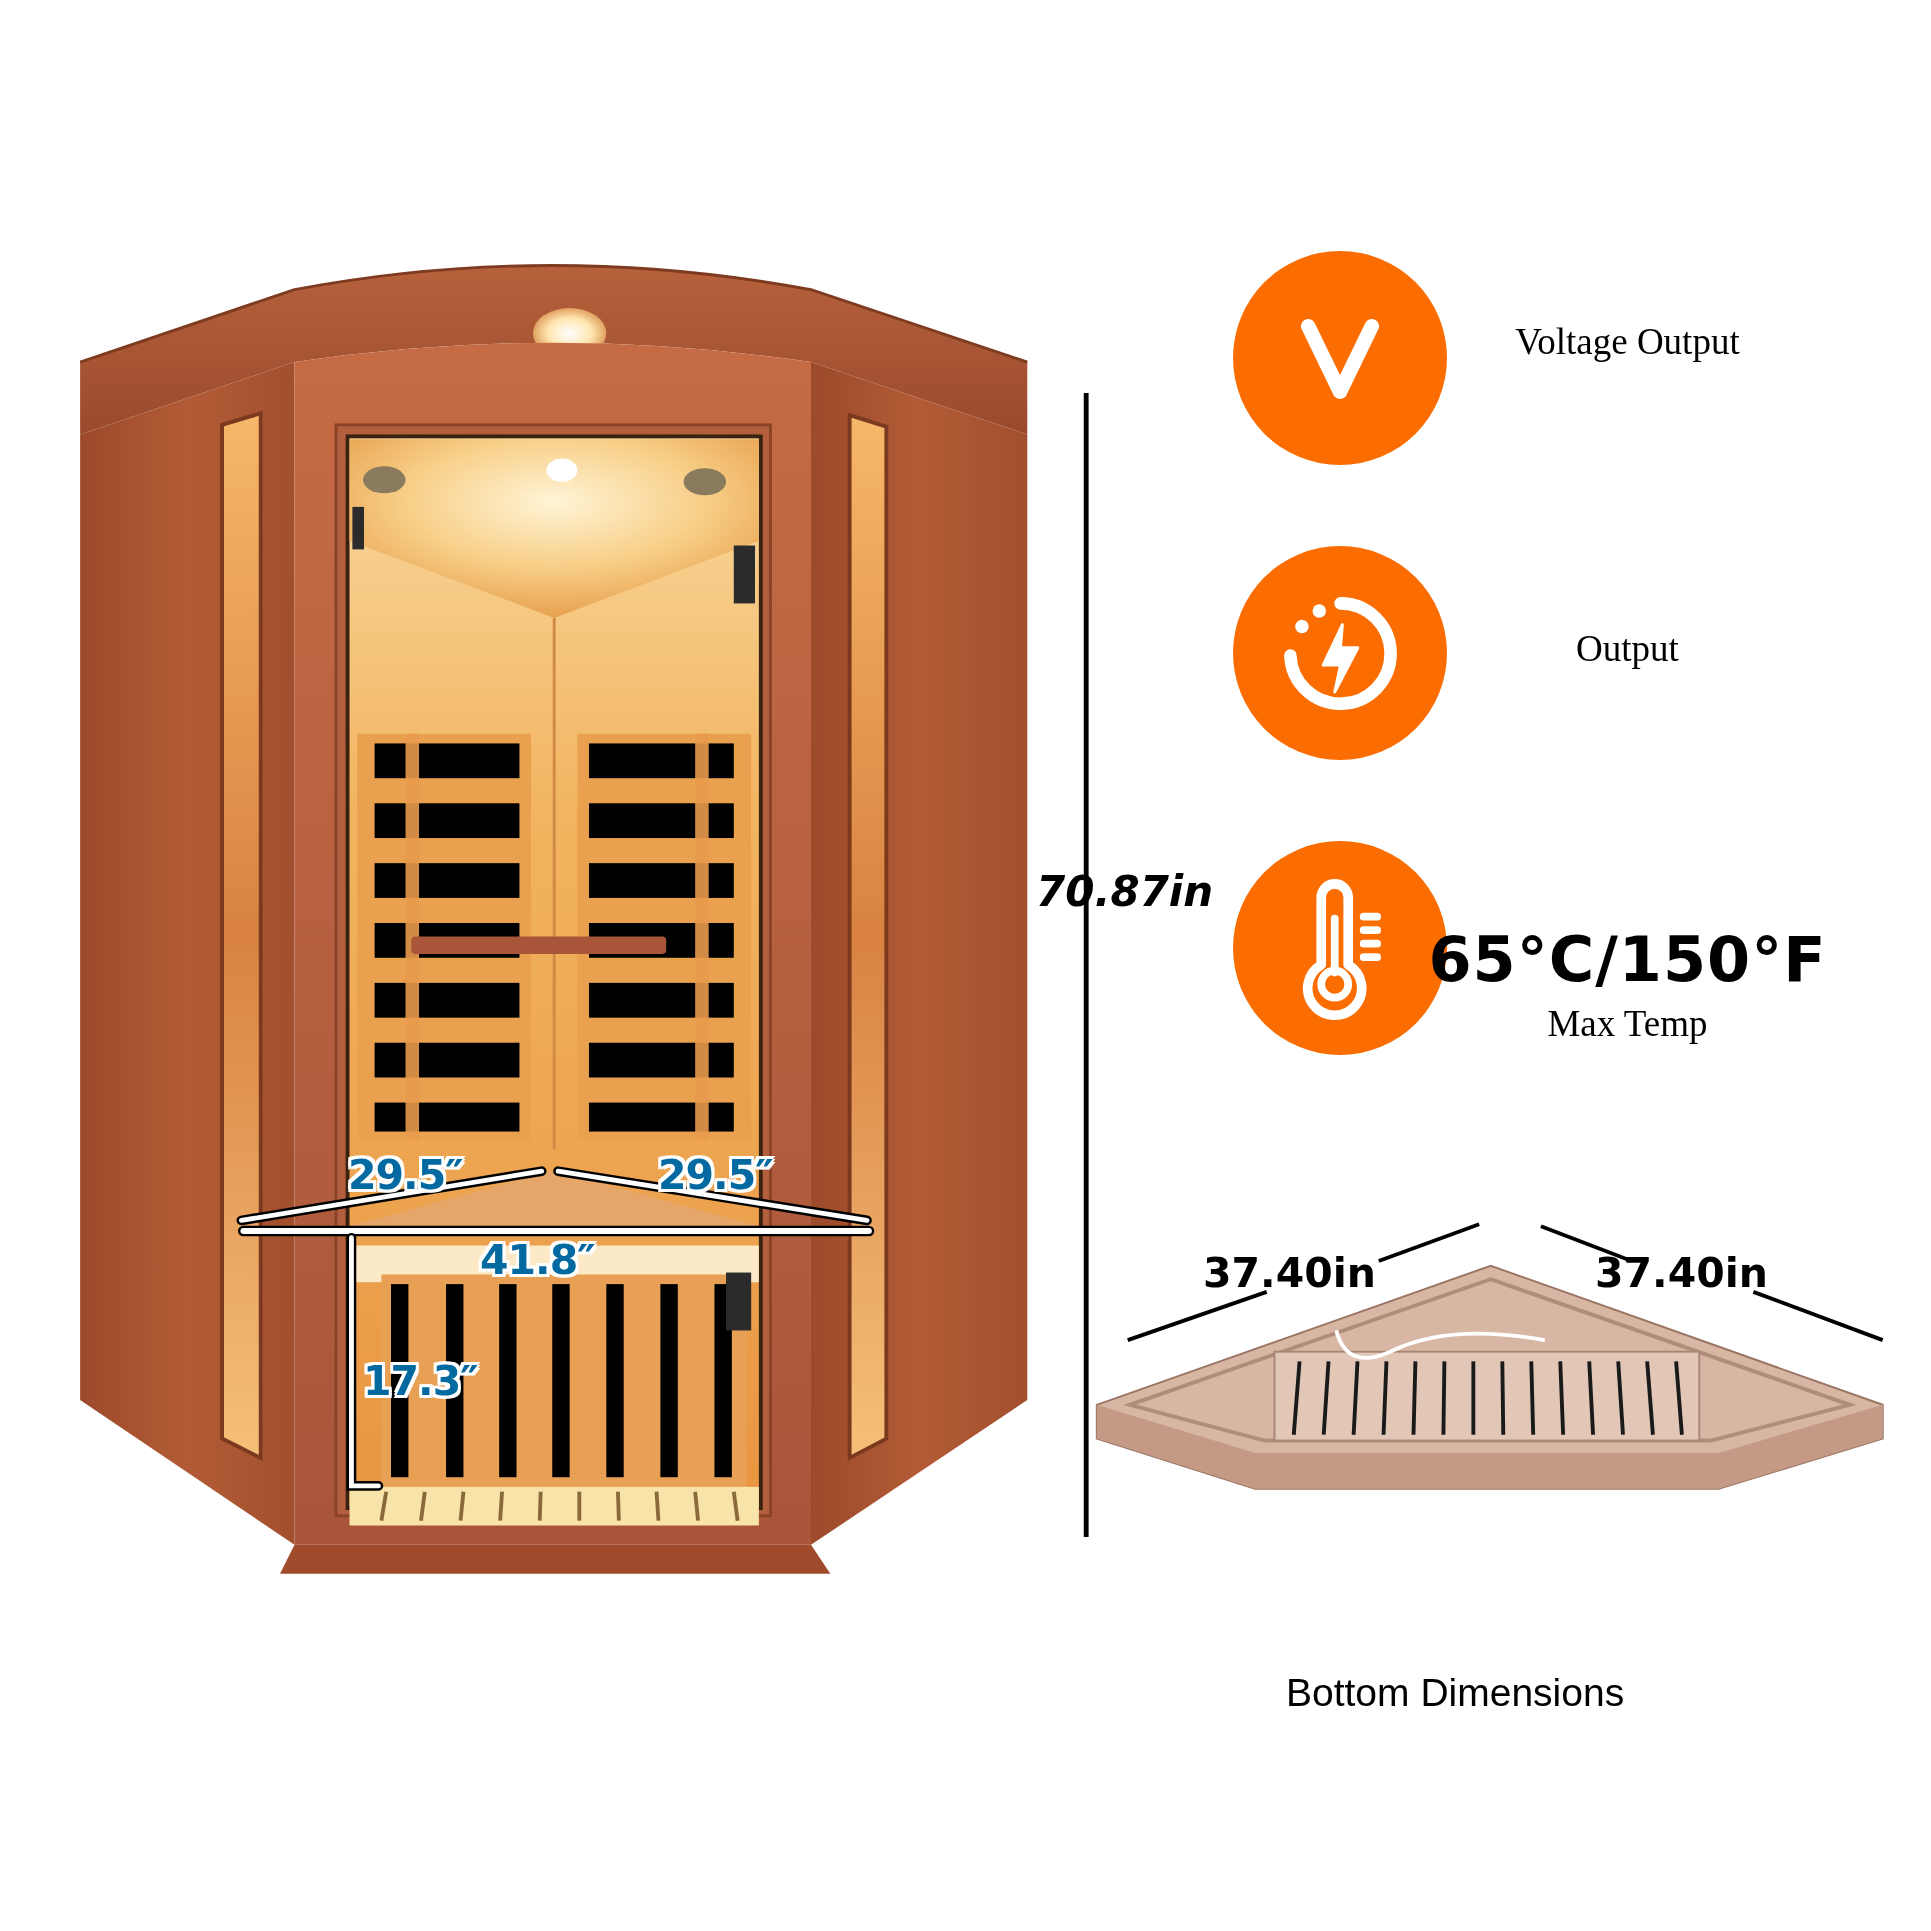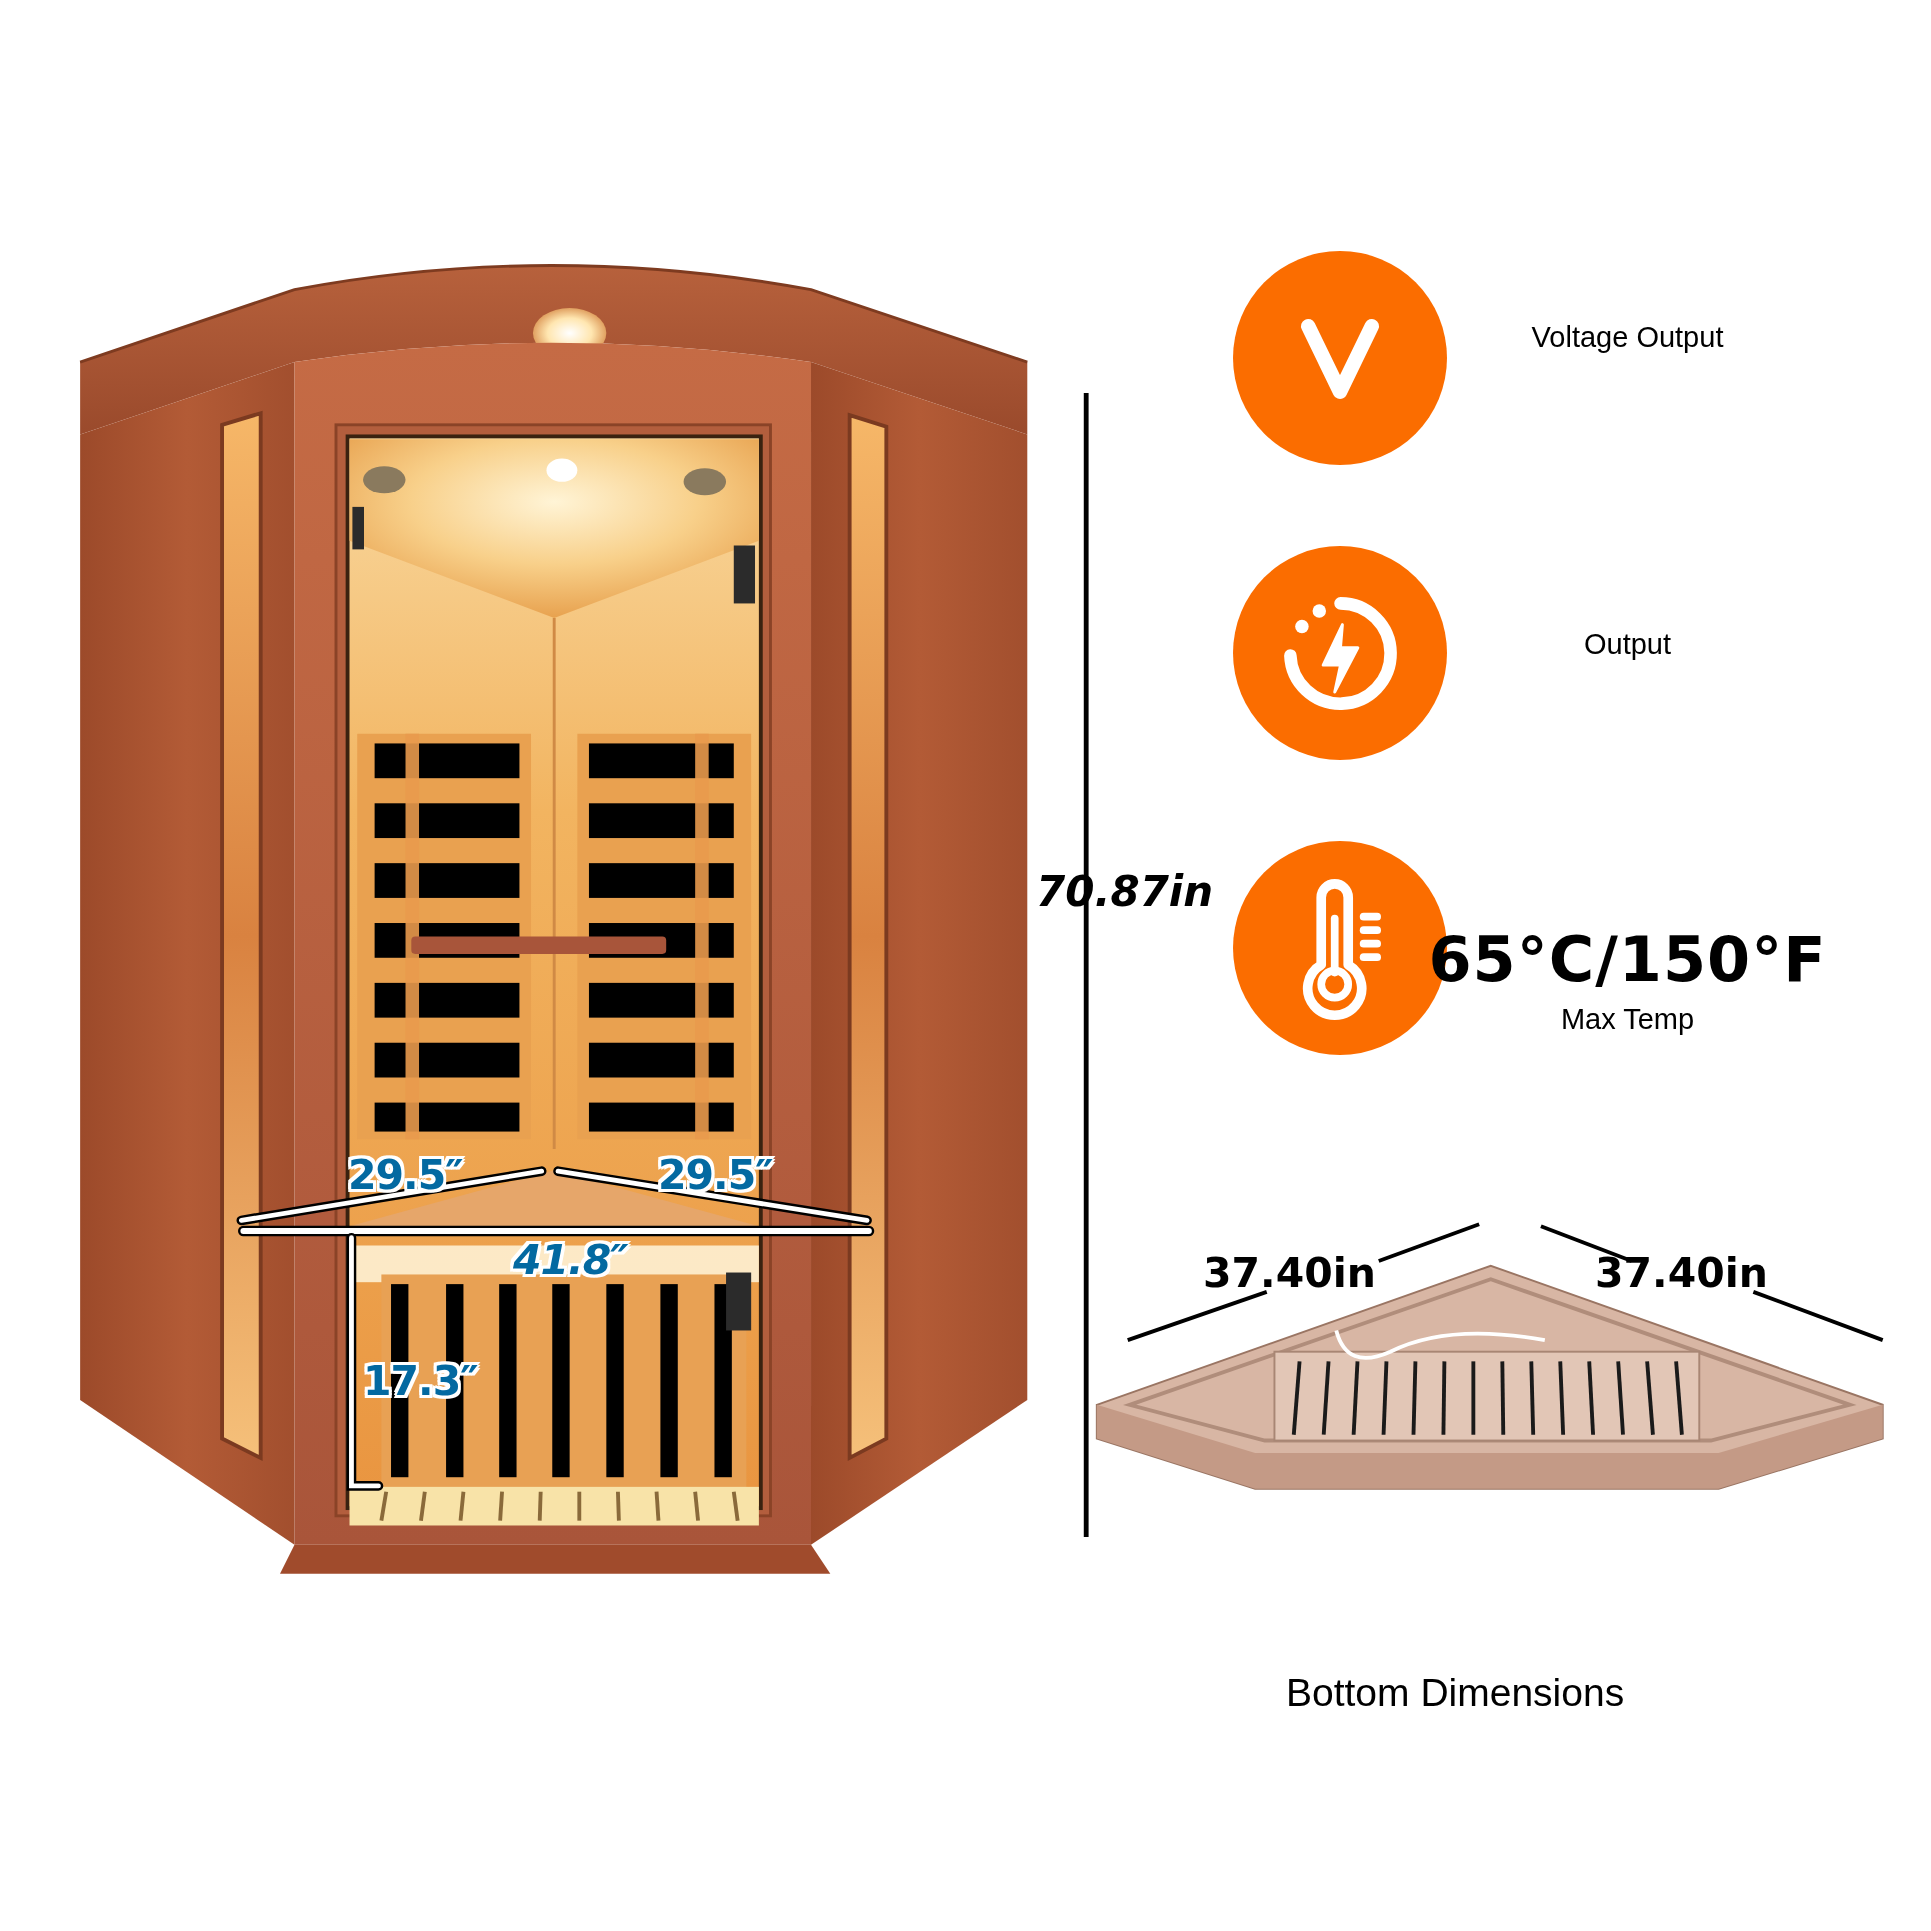--- a/index.html
+++ b/index.html
@@ -4,22 +4,22 @@
 <style>
   html, body { margin: 0; padding: 0; background: #ffffff; }
   body { width: 1931px; height: 1931px; position: relative; overflow: hidden;
          font-family: "Liberation Sans", "DejaVu Sans", sans-serif; color: #000; }
   svg.stage { position: absolute; left: 0; top: 0; }
   .spec-circle { position: absolute; width: 214px; height: 214px; border-radius: 50%;
                  background: #fb6d00; display: flex; align-items: center; justify-content: center; }
   .spec-text { position: absolute; width: 425px; text-align: center; }
   .spec-value { font-weight: 900; font-size: 62px; line-height: 1; letter-spacing: 1px;
                 font-family: "DejaVu Sans", "Liberation Sans", sans-serif; }
-  .spec-label { font-size: 29px; line-height: 1; margin-top: 13.5px;
-                font-family: Liberation Sans, sans-serif; }
+  .spec-label { font-size: 37px; line-height: 1; margin-top: 13.5px;
+                font-family: Liberation Serif, serif; }
   .dim-label { position: absolute; font-weight: 900; font-size: 42px; line-height: 1;
                font-family: "DejaVu Sans", "Liberation Sans", sans-serif; white-space: nowrap; }
   .overlay-label { position: absolute; font-weight: 900; font-size: 41px; line-height: 1; color: #0369a1;
                    font-family: "DejaVu Sans", "Liberation Sans", sans-serif; white-space: nowrap;
                    text-shadow: -2.9px -2.9px 0 #fff, 2.9px -2.9px 0 #fff, -2.9px 2.9px 0 #fff, 2.9px 2.9px 0 #fff,
                                 0 -2.9px 0 #fff, 0 2.9px 0 #fff, -2.9px 0 0 #fff, 2.9px 0 0 #fff;
                    letter-spacing: -1px; }
   .caption { position: absolute; font-size: 39px; line-height: 1;
              font-family: "Liberation Sans", sans-serif; white-space: nowrap; margin-top: 6px; }
 </style>
@@ -197,21 +197,21 @@
       <line x1="1736" y1="1410" x2="1742" y2="1486"></line>
     </g>
     <path d="M1384 1378 Q1395 1420 1440 1400 Q1500 1370 1600 1388" fill="none" stroke="#ffffff" stroke-width="4"></path>
   </g>
 </svg>
 
 <div class="dim-label" style="left:1036px; top:871px;font-style:italic;">70.87in</div>
 
 <div class="overlay-label" style="left:348px; top:1155px;">29.5″</div>
 <div class="overlay-label" style="left:658px; top:1155px;">29.5″</div>
-<div class="overlay-label" style="left:513px; top:1240px;font-style:italic;">41.8″</div>
+<div class="overlay-label" style="left:480px; top:1240px;">41.8″</div>
 <div class="overlay-label" style="left:363px; top:1361px;">17.3″</div>
 
 <div class="dim-label" style="left:1203px; top:1253px; font-size:41px;">37.40in</div>
 <div class="dim-label" style="left:1595px; top:1253px; font-size:41px;">37.40in</div>
 
 <div class="caption" style="left:1286px; top:1667px;">Bottom Dimensions</div>
 
 <div class="spec-circle" style="left:1233px; top:251px;">
   <svg width="106" height="106" viewBox="0 0 110 110">
     <polyline points="22,22 55,90 88,22" fill="none" stroke="#ffffff" stroke-width="15" stroke-linecap="round" stroke-linejoin="round"></polyline>

